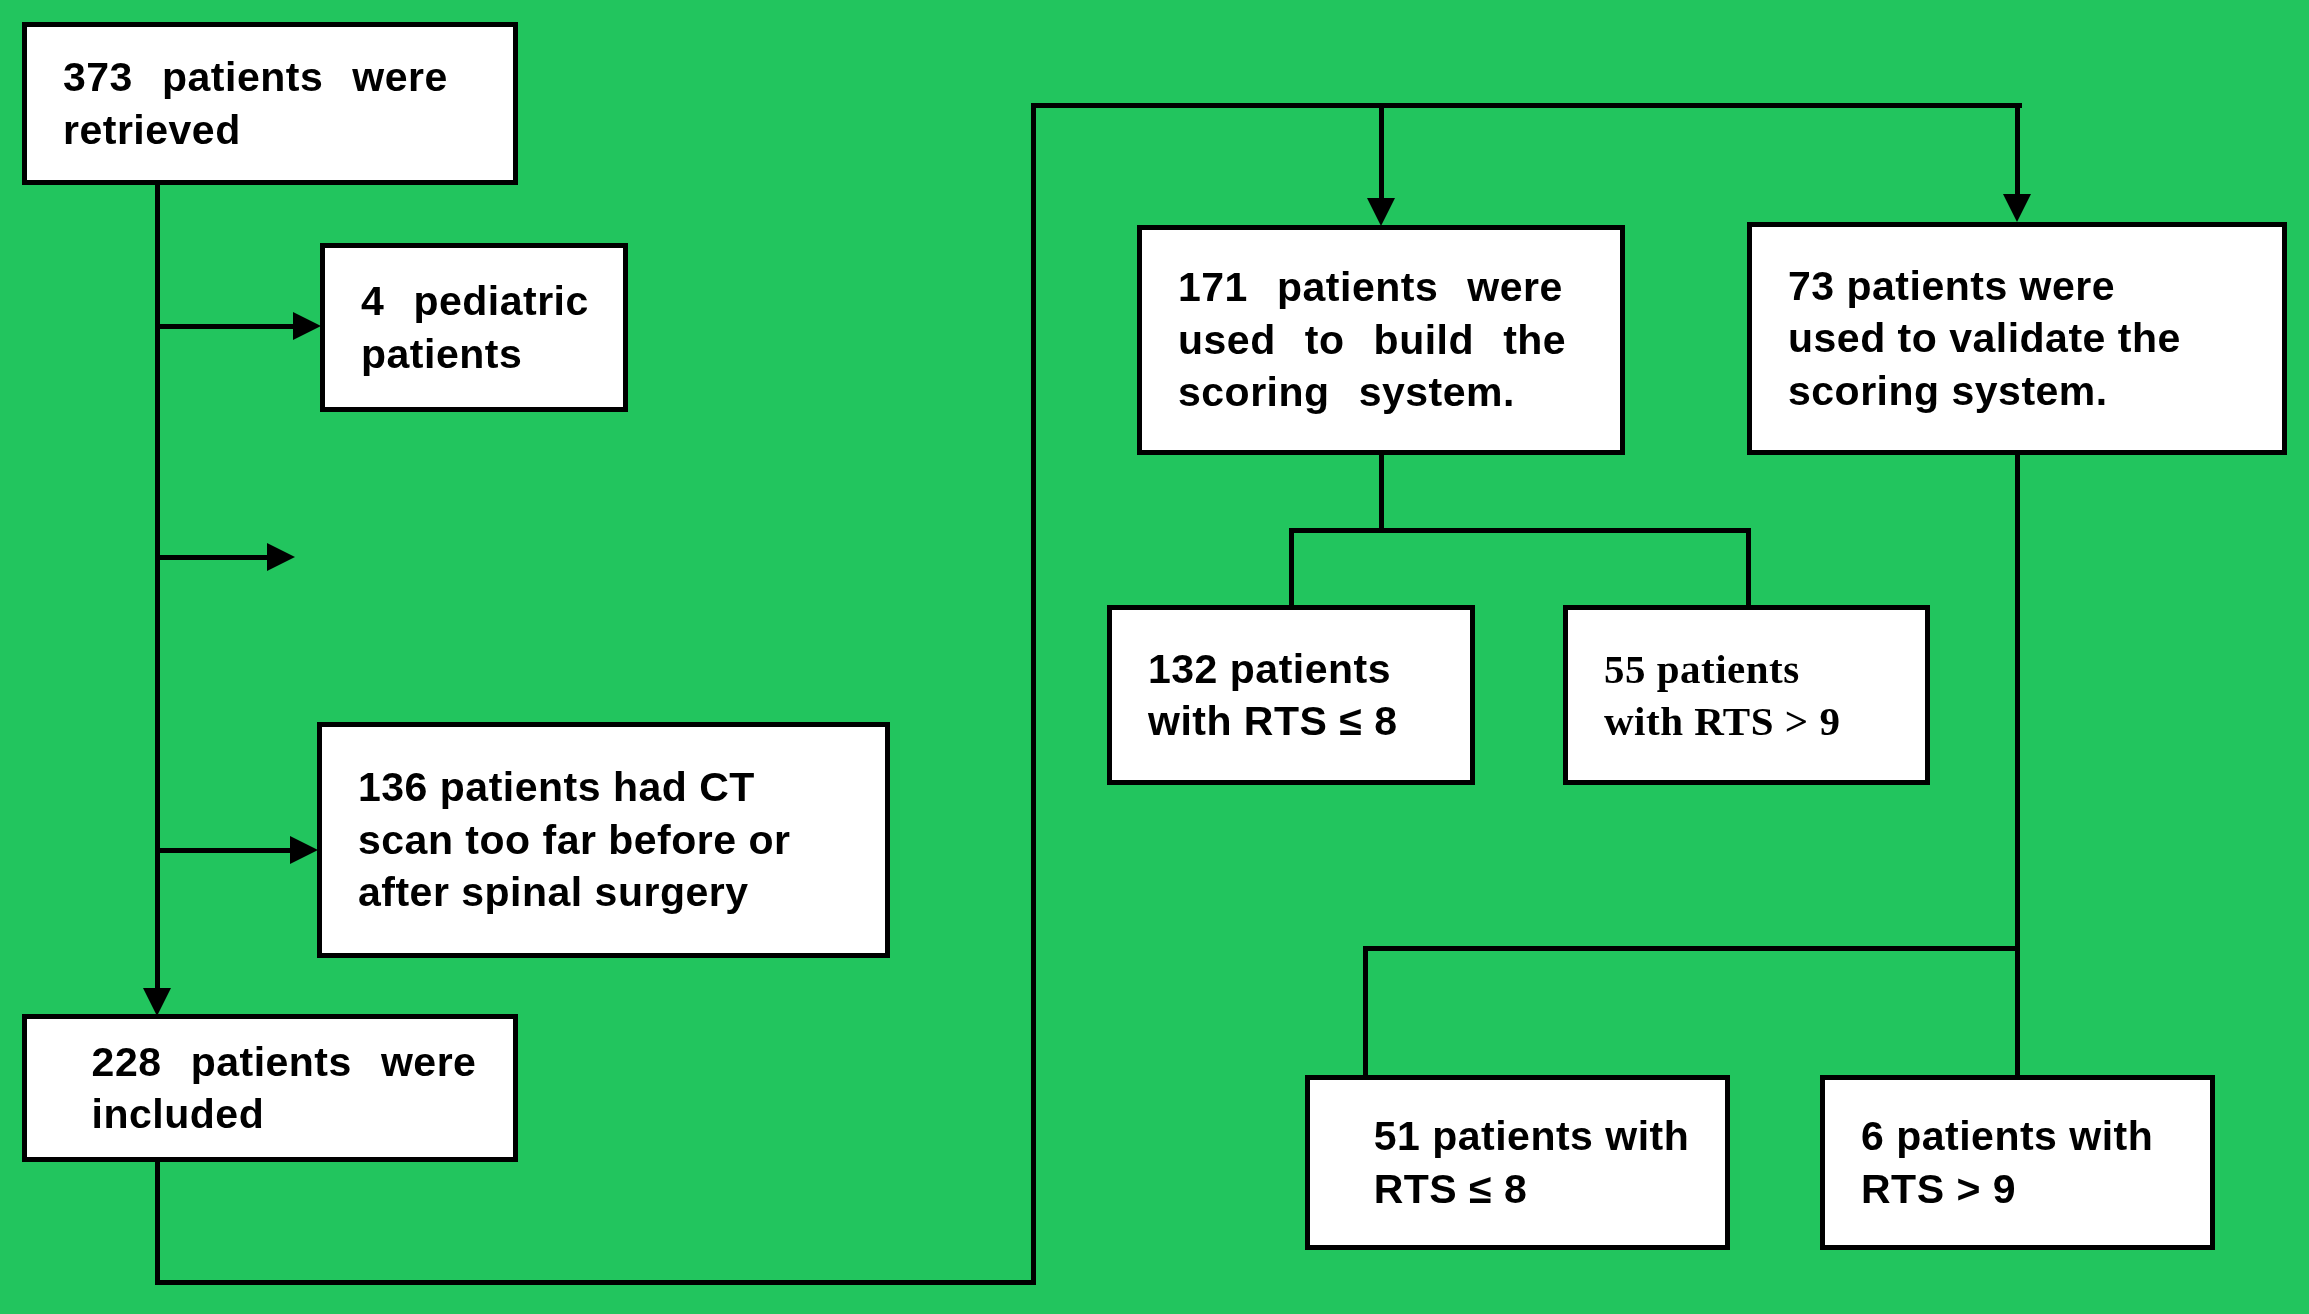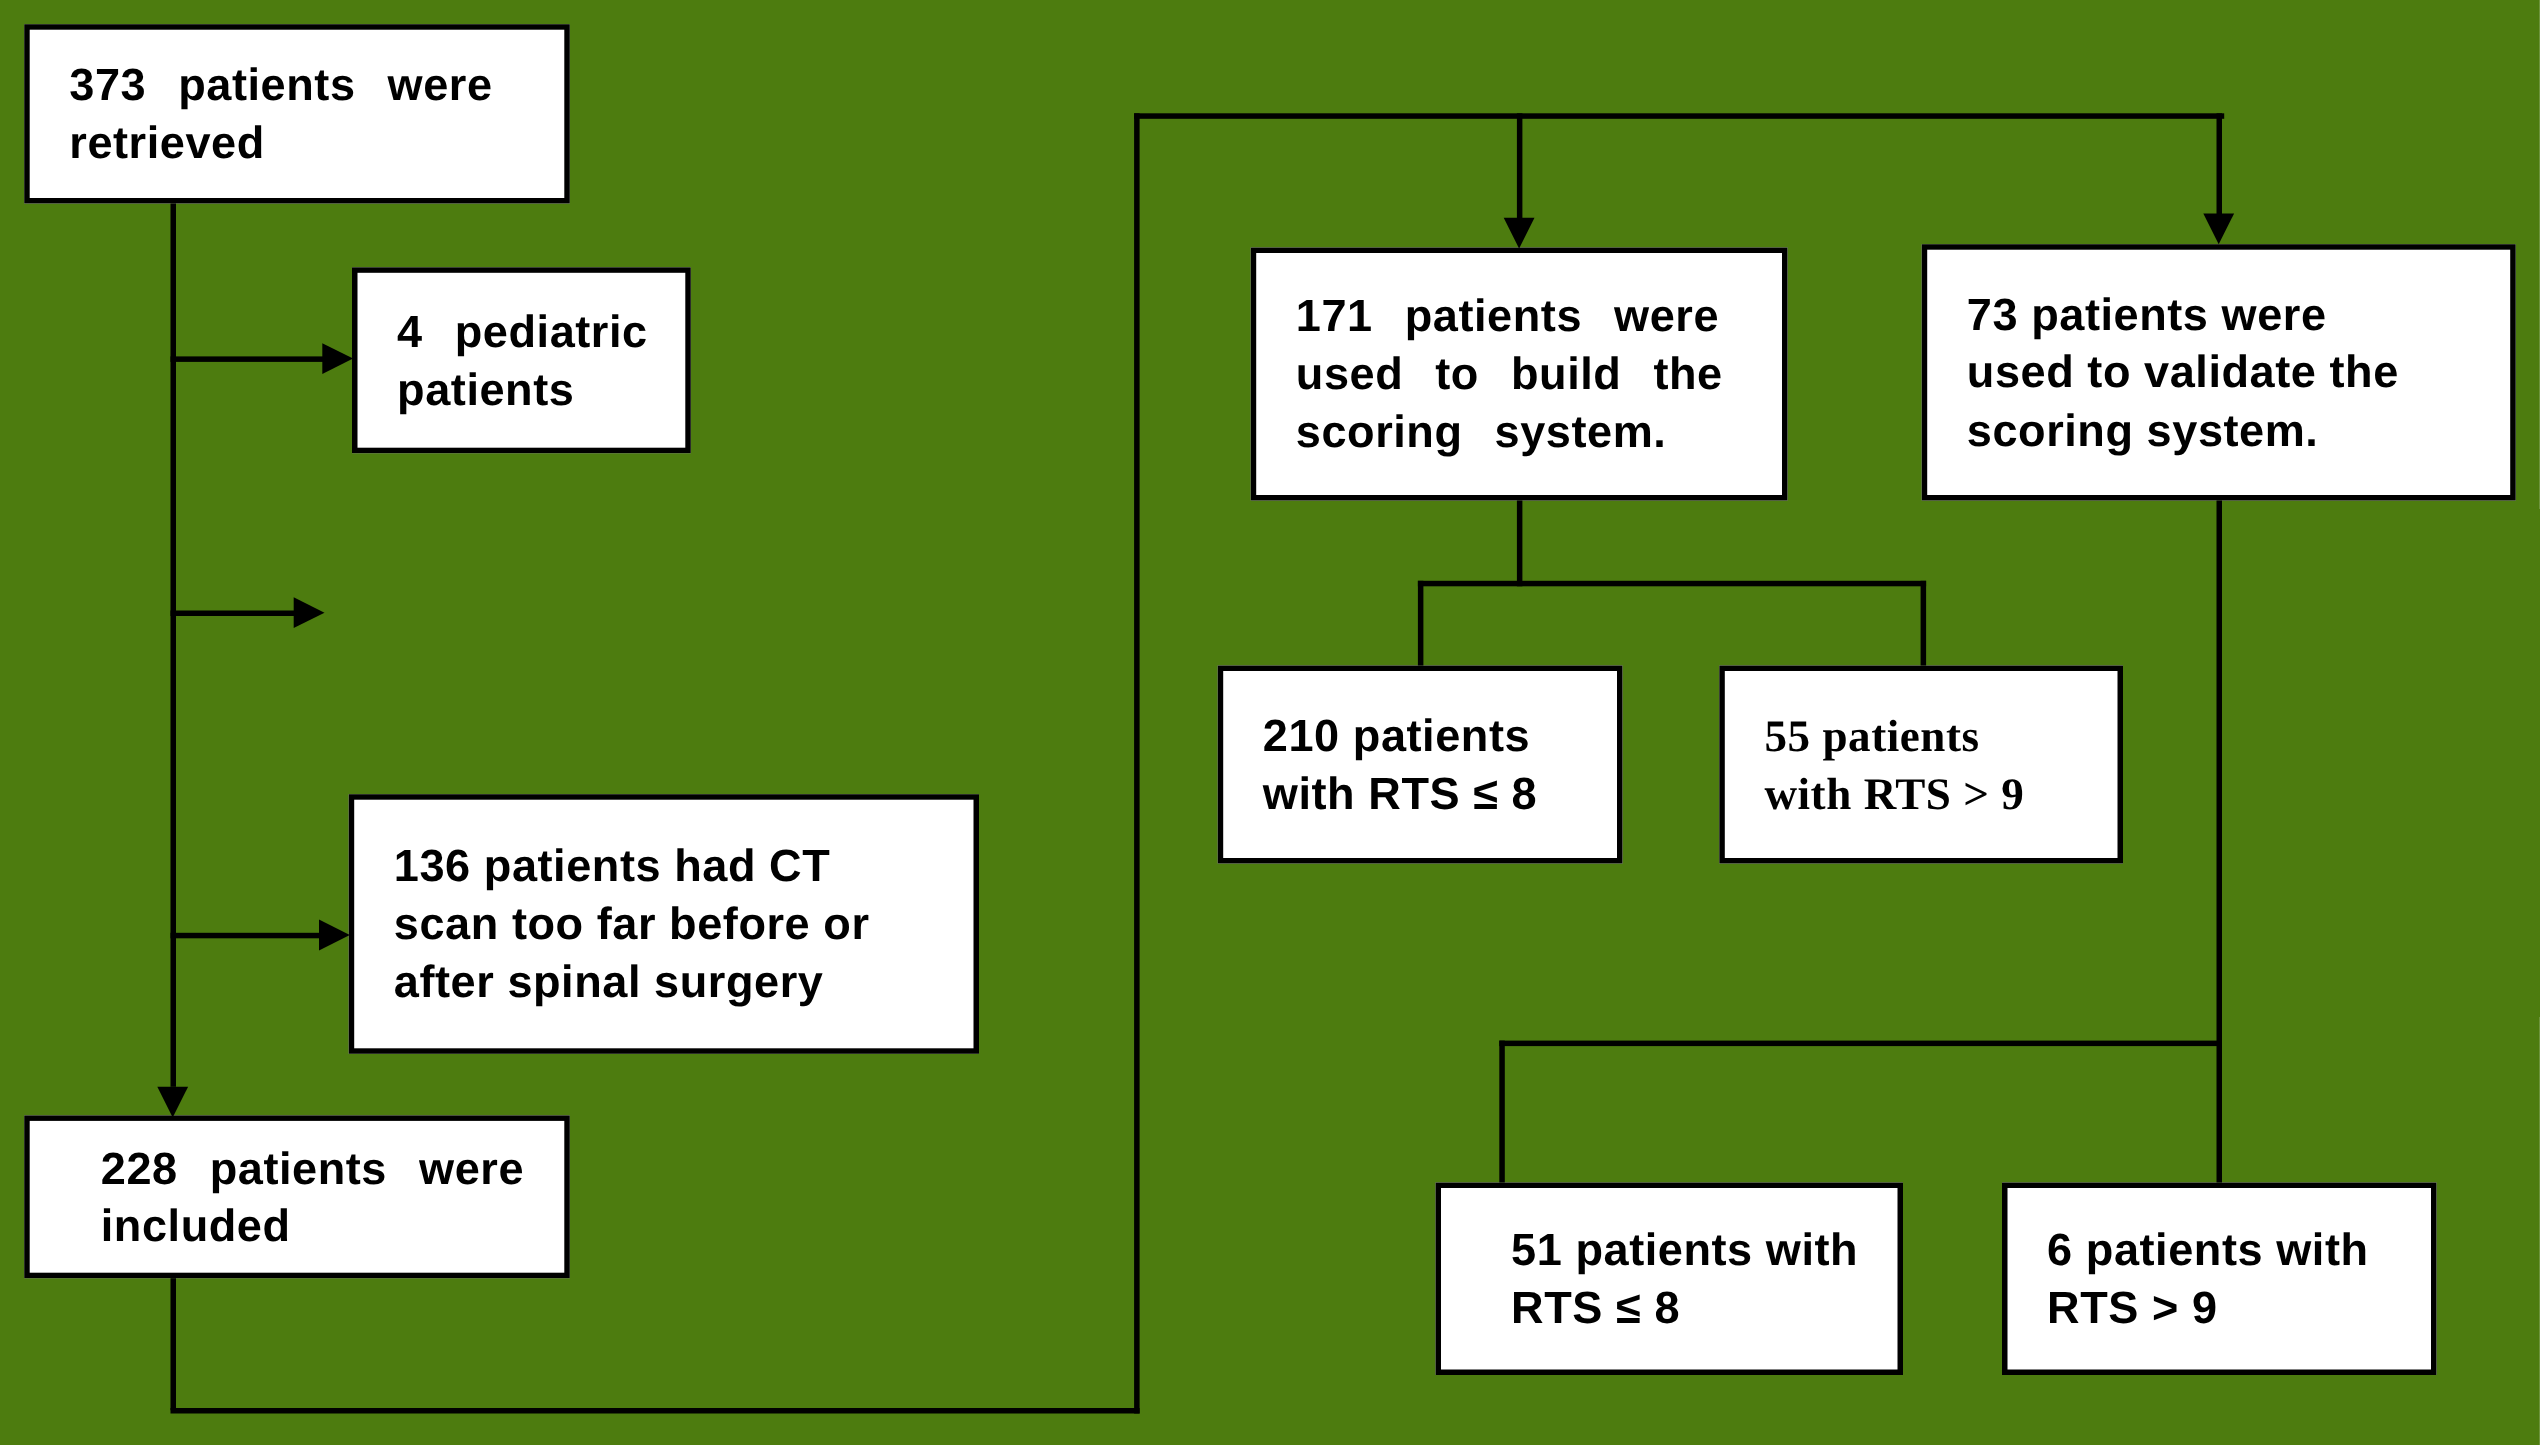--- a/index.html
+++ b/index.html
@@ -1,20 +1,20 @@
 <!DOCTYPE html>
 <html><head>
 <meta charset="utf-8">
 <style>
   html, body { margin: 0; padding: 0; background: #ffffff; }
   #canvas {
     position: relative;
     width: 2309px;
     height: 1314px;
-    background: #4d7c0f;
+    background: #22c55e;
     font-family: "Liberation Sans", "DejaVu Sans", sans-serif;
     color: #000000;
     overflow: hidden;
   }
   .node {
     position: absolute;
     border: 5px solid #000000;
     background: #ffffff;
     box-sizing: border-box;
     display: flex;
@@ -82,21 +82,21 @@
 scoring system.</span>
   </div>
 
   <div class="node" style="left:1747px; top:222px; width:540px; height:233px;">
     <span class="node-text">73 patients were
 used to validate the
 scoring system.</span>
   </div>
 
   <div class="node" style="left:1107px; top:605px; width:368px; height:180px;">
-    <span class="node-text">210 patients
+    <span class="node-text">132 patients
 with RTS ≤ 8</span>
   </div>
 
   <div class="node" style="left:1563px; top:605px; width:367px; height:180px;font-family:Liberation Serif, serif;">
     <span class="node-text">55 patients
 with RTS &gt; 9</span>
   </div>
 
   <div class="node" style="left:1305px; top:1075px; width:425px; height:175px;justify-content:center;">
     <span class="node-text">51 patients with

